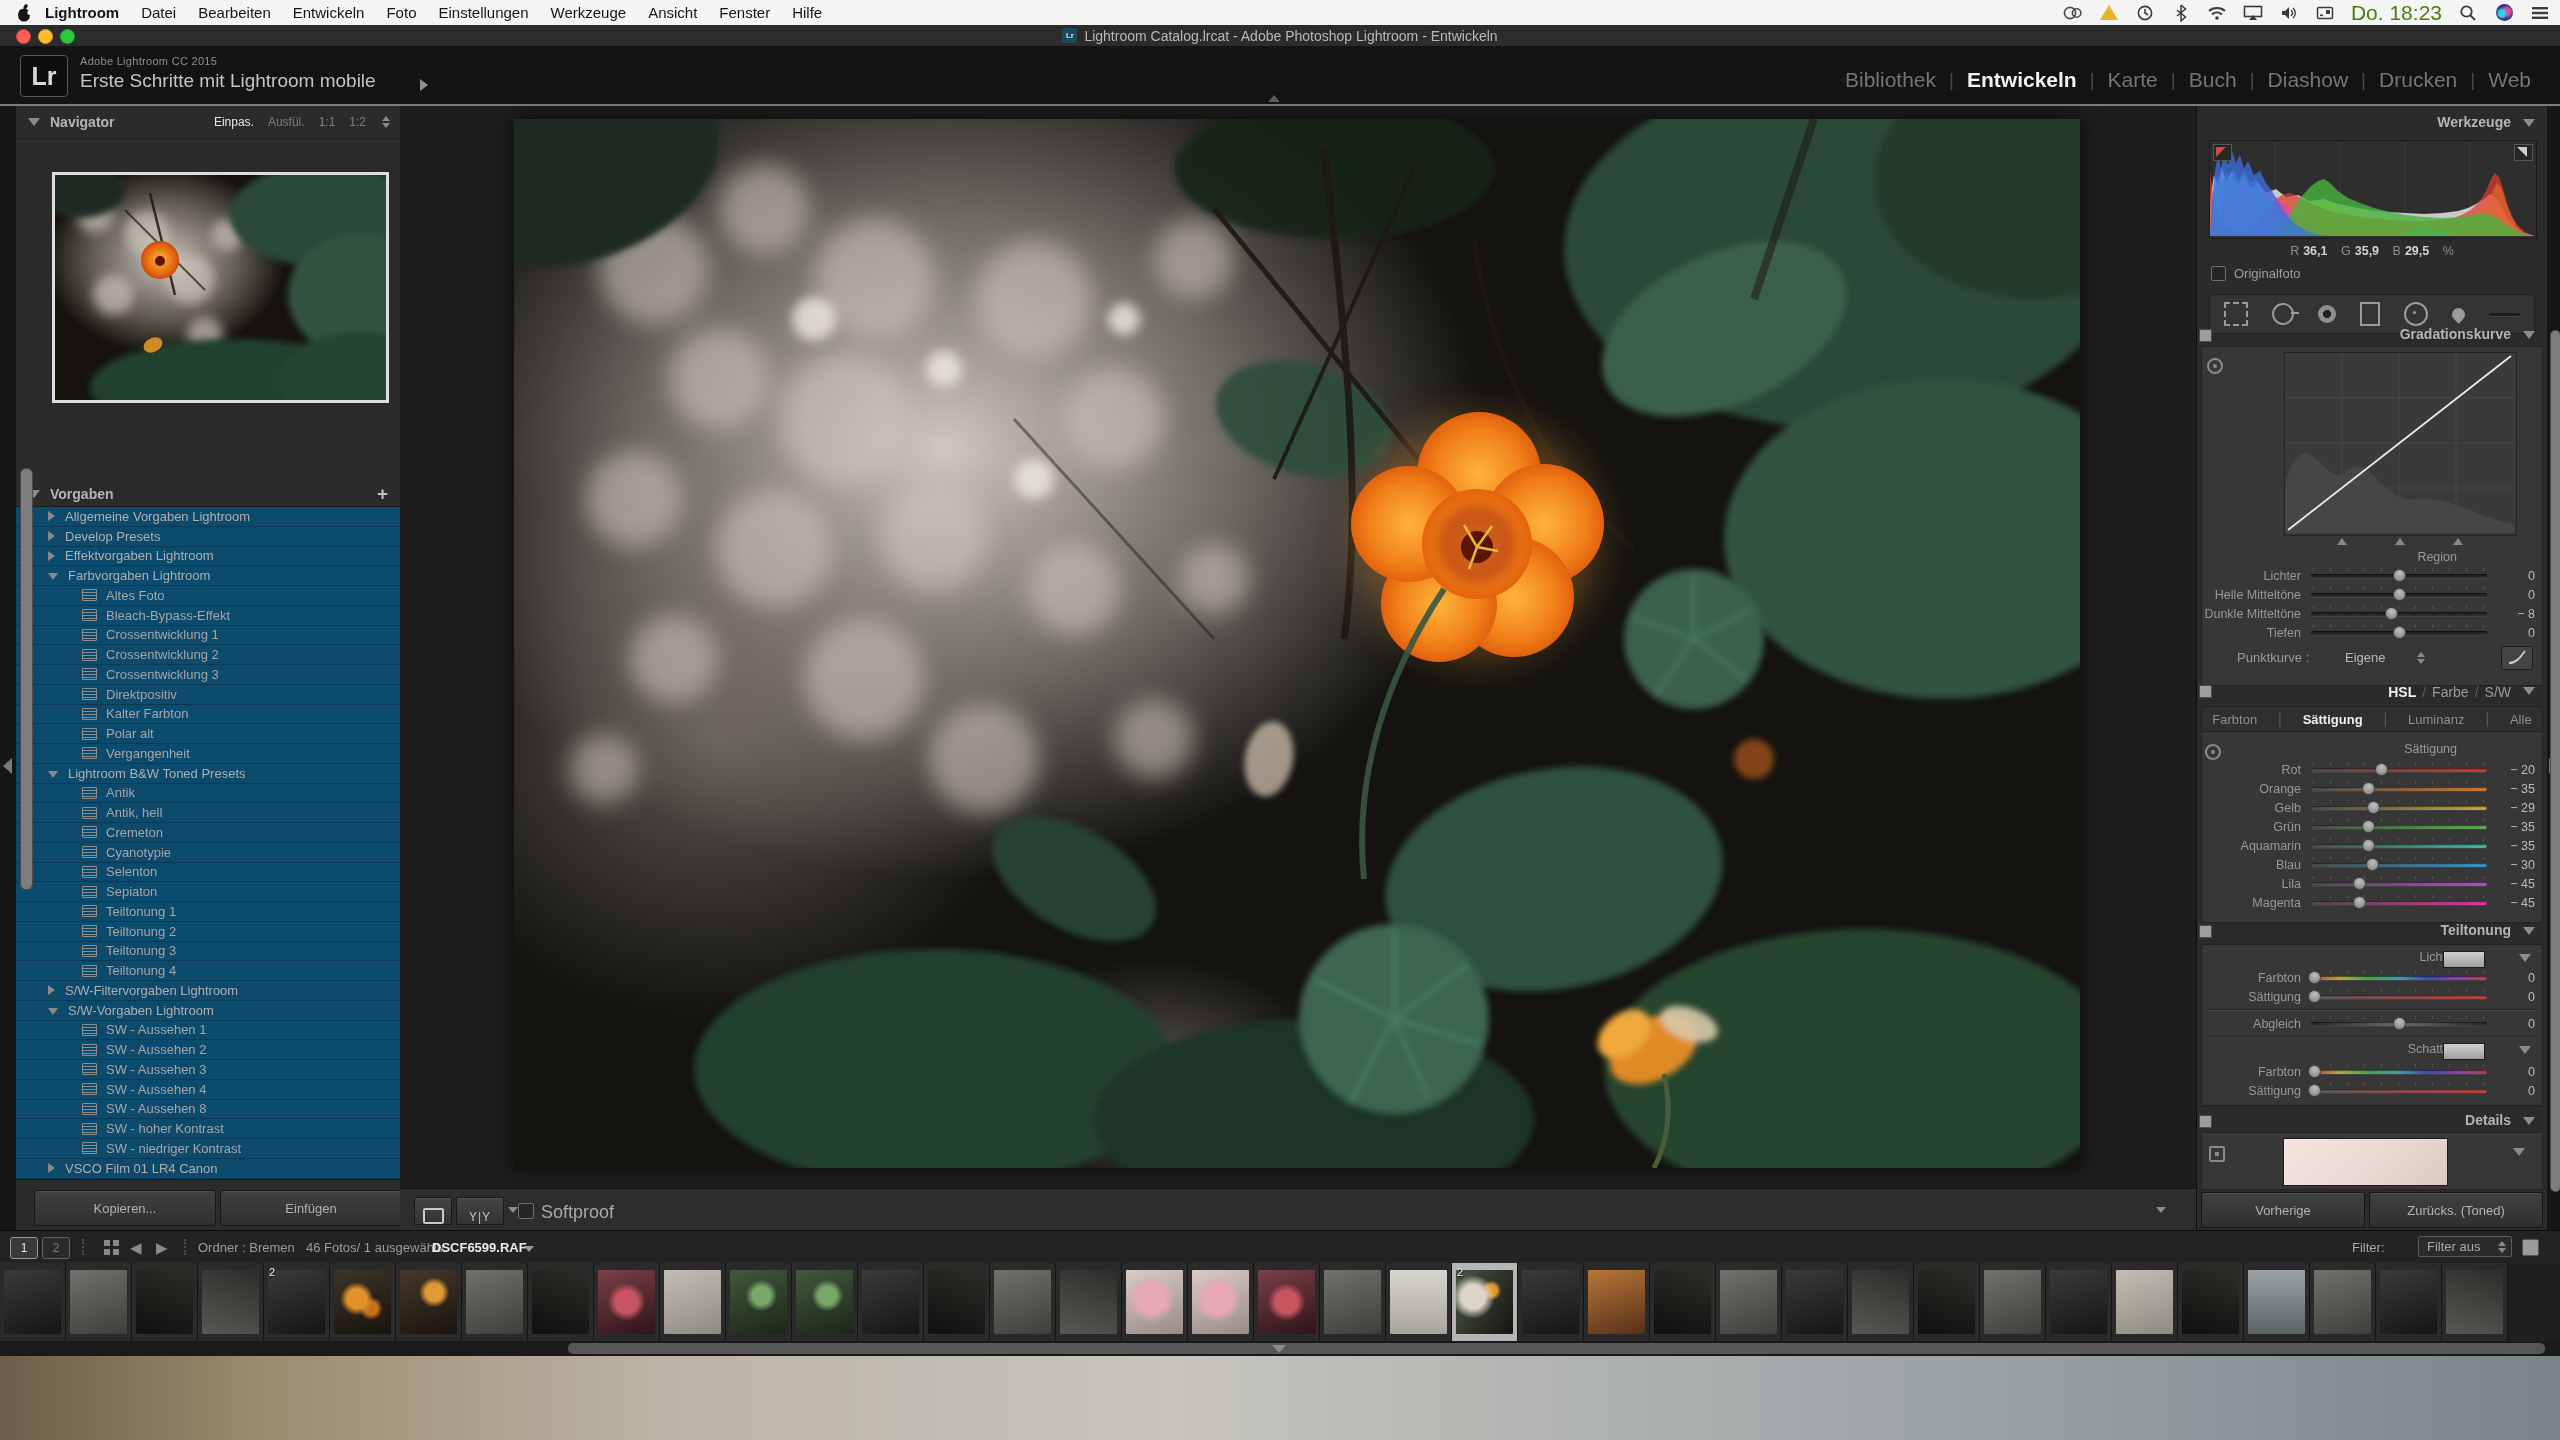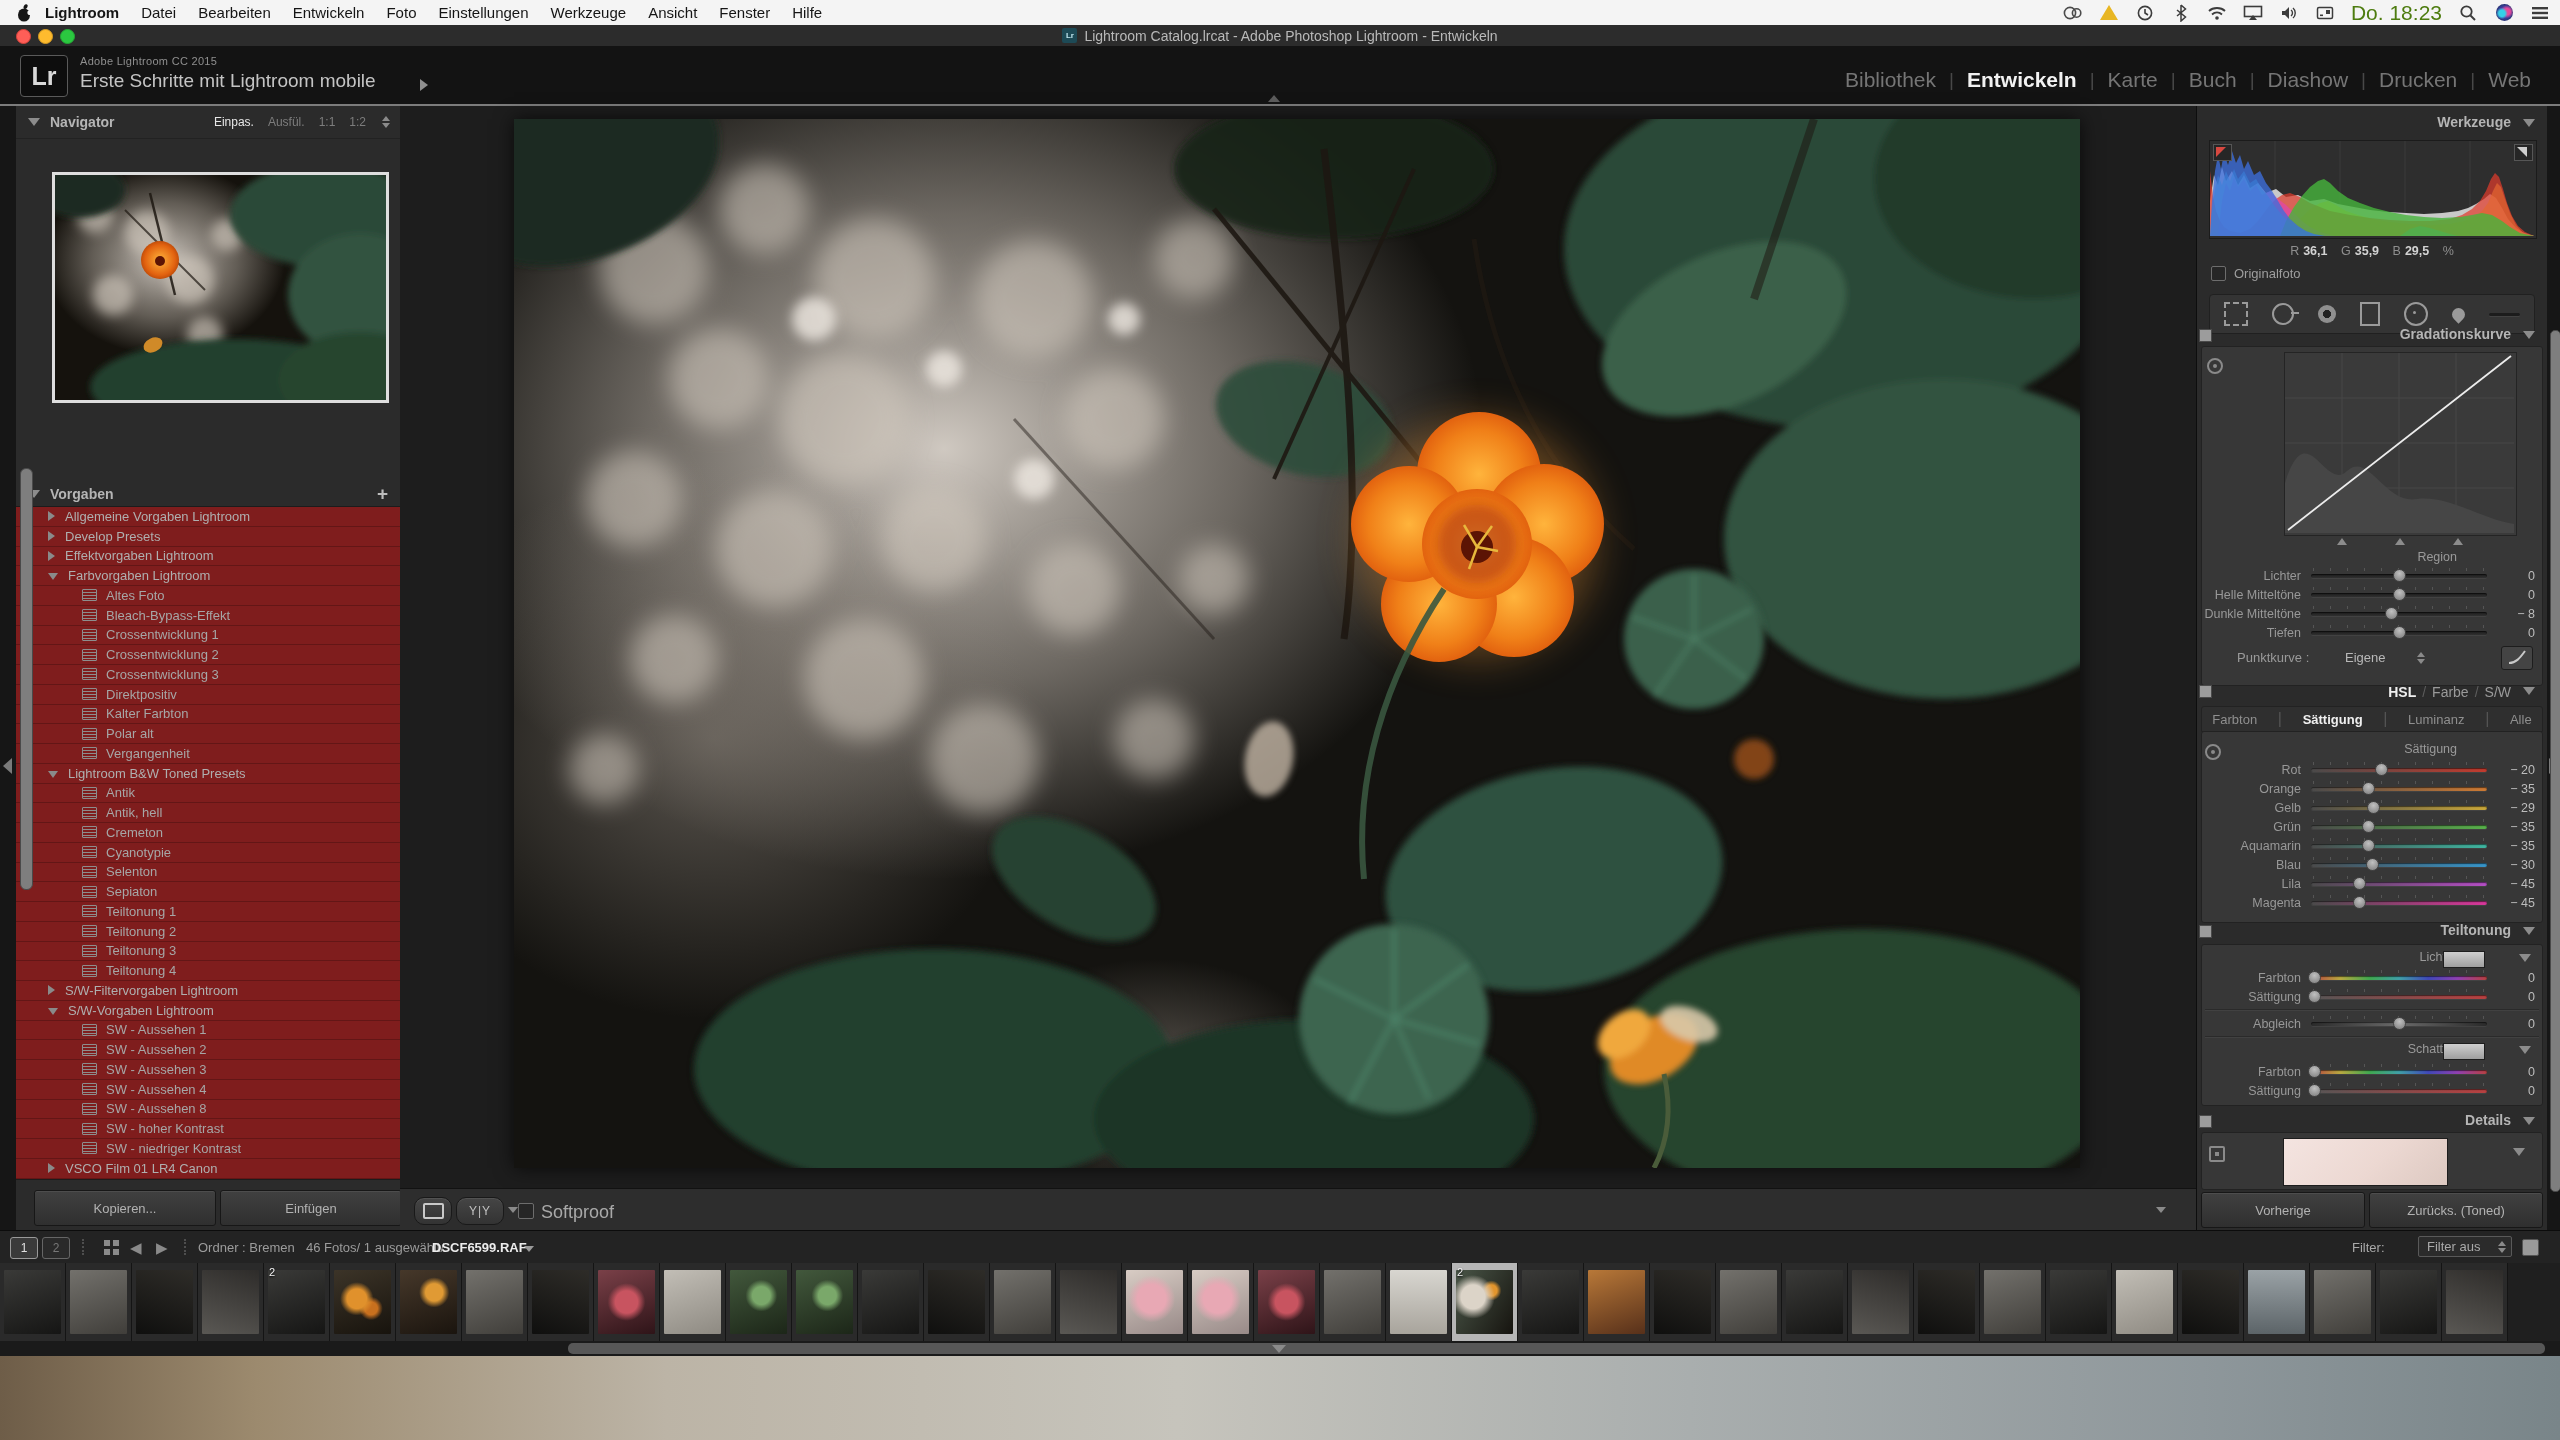--- a/index.html
+++ b/index.html
@@ -53,40 +53,40 @@
   #nav-opts{position:absolute;right:10px;display:flex;align-items:center;gap:14px}
   .nav-opt{font-size:12px;color:#7d7d7d}
   .nav-opt.on{color:#e6e6e6;font-weight:normal}
   .updn{display:inline-flex;flex-direction:column;gap:2px;margin-left:2px}
   .updn i{width:0;height:0;border-left:4px solid transparent;border-right:4px solid transparent}
   .updn .u{border-bottom:5px solid #8a8a8a}
   .updn .dn{border-top:5px solid #8a8a8a}
   #nav-frame{position:absolute;left:36px;top:66px;width:337px;height:231px;background:#0c0b09;
              border:3px solid #dedede;box-sizing:border-box}
   #plus-btn{position:absolute;right:12px;font-size:19px;color:#bdbdbd;font-weight:bold}
-  #preset-list{position:absolute;left:0;top:400px;width:384px;height:672px;background:#7f1d1d;overflow:hidden;
+  #preset-list{position:absolute;left:0;top:400px;width:384px;height:672px;background:#0c4a6e;overflow:hidden;
                border-top:1px solid #1c1c1c;border-bottom:1px solid #1c1c1c}
   .prow{height:19.75px;display:flex;align-items:center;border-bottom:1px solid rgba(0,0,0,.22);box-sizing:border-box}
   .ftri{width:0;height:0;margin-left:32px;margin-right:10px}
   .ftri.closed{border-top:5px solid transparent;border-bottom:5px solid transparent;border-left:7px solid #8a8a8a}
   .ftri.open{border-left:5px solid transparent;border-right:5px solid transparent;border-top:7px solid #8a8a8a;margin-top:2px}
   .picon{width:13px;height:10px;border:1px solid #8d8d8d;border-radius:1px;margin-left:66px;margin-right:9px;
          background:repeating-linear-gradient(180deg,rgba(0,0,0,0) 0 2px,#8d8d8d 2px 3px)}
   .plabel{font-size:13px;color:#a6a6a6;white-space:nowrap}
   .prow.folder .plabel{color:#aFAFAF}
   #lp-scroll{position:absolute;left:4px;top:362px;width:11px;height:420px;background:#7e7e7e;border-radius:6px;border:1px solid #4a4a4a}
   .lbtn{position:absolute;height:34px;border:1px solid #171717;border-radius:3px;color:#b2b2b2;font-size:13px;
         background:linear-gradient(180deg,#404040,#2f2f2f);display:flex;align-items:center;justify-content:center;
         box-shadow:inset 0 1px 0 rgba(255,255,255,.07)}
   
   #center{position:absolute;left:400px;top:106px;width:1796px;height:1124px;background:#1d1d1d}
   #main-photo{position:absolute;left:114px;top:13px;width:1566px;height:1049px;background:#0c0b09;box-shadow:0 0 18px rgba(0,0,0,.7)}
   #photo-toolbar{position:absolute;left:0;top:1082px;width:1796px;height:42px;background:#2d2d2d;border-top:1px solid #121212}
-  .tbtn{position:absolute;top:8px;height:26px;border:1px solid #191919;border-radius:10px;background:linear-gradient(180deg,#454545,#333);
-        display:flex;align-items:center;justify-content:center;color:#c0c0c0;box-shadow:inset 0 1px 0 rgba(255,255,255,.08)}
+  .tbtn{position:absolute;top:8px;height:26px;border:1px solid #191919;border-radius:1px;background:linear-gradient(180deg,#454545,#333);
+        display:flex;align-items:flex-end;justify-content:center;color:#c0c0c0;box-shadow:inset 0 1px 0 rgba(255,255,255,.08)}
   #loupe-glyph{width:17px;height:12px;border:2px solid #c9c9c9;border-radius:2px}
   #yy-label{font-size:12px;letter-spacing:1px}
   .dn-tri{width:0;height:0;border-left:5px solid transparent;border-right:5px solid transparent;border-top:6px solid #8a8a8a}
   #softproof-box{position:absolute;left:118px;top:14px;width:14px;height:14px;border:1px solid #6d6d6d;border-radius:2px;background:#262626}
   #softproof-label{position:absolute;left:141px;top:13px;font-size:18px;color:#a9a9a9}
   
   #right-panel{position:absolute;left:2196px;top:106px;width:350px;height:1124px;background:#2b2b2b;border-left:1px solid #0d0d0d}
   .rhead{position:absolute;left:0;width:350px;height:26px}
   .rhead .t{position:absolute;right:36px;top:4px;font-size:14px;font-weight:bold;color:#b5b5b5}
   .rhead .tri{position:absolute;right:12px;top:9px;width:0;height:0;border-left:6px solid transparent;border-right:6px solid transparent;border-top:8px solid #8c8c8c}

